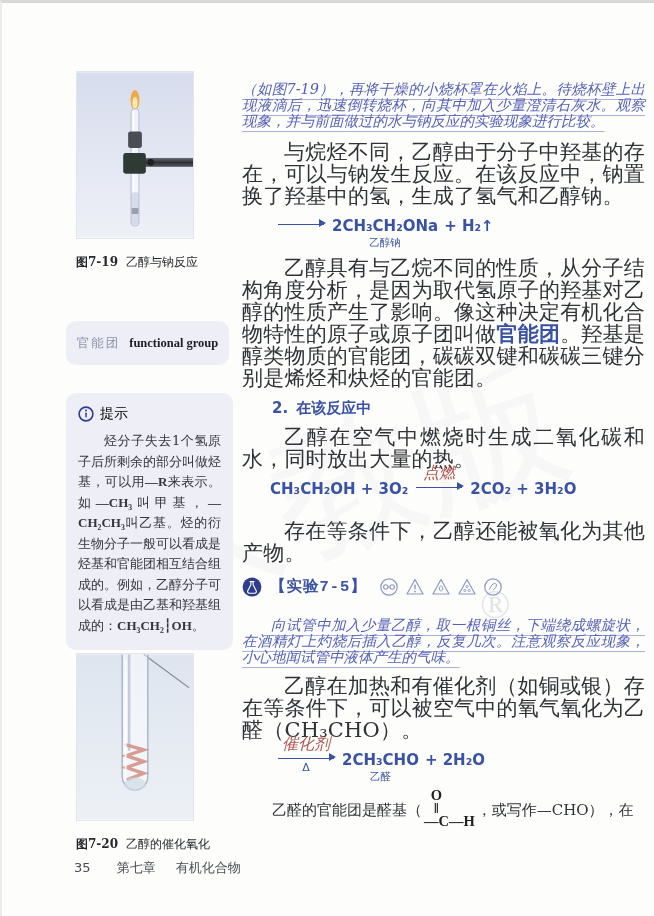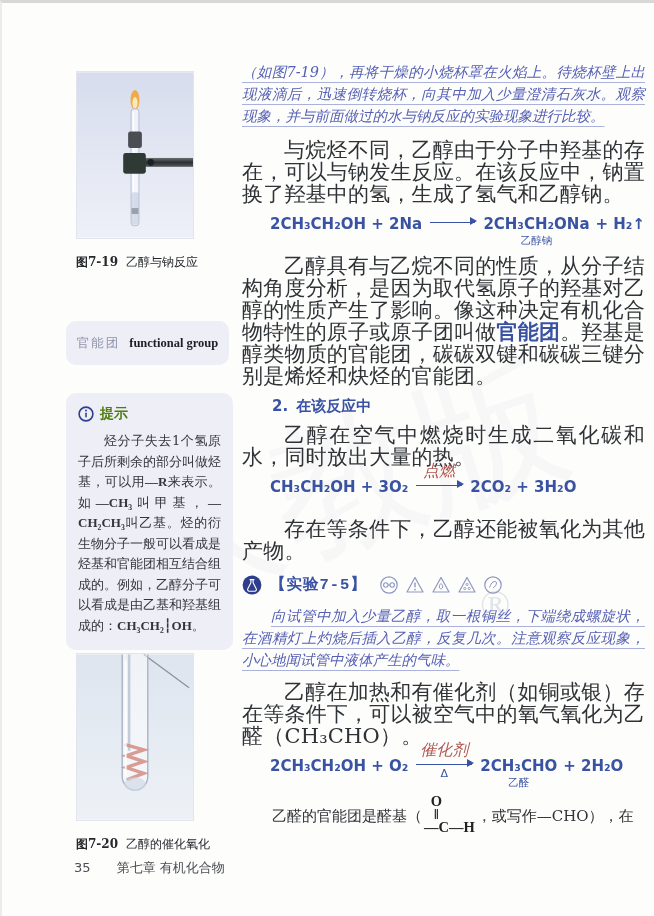--- a/index.html
+++ b/index.html
@@ -33,36 +33,36 @@
     background:#edeef6; border-radius:10px; display:flex; align-items:center; justify-content:center;
     gap:9px; font-size:12.5px;
   }
   .term-box .term-cn { color:#8d93a9; letter-spacing:2px; }
   .term-box .term-en { color:#1d1f24; font-weight:bold; font-family:"Liberation Serif",serif;text-align:center; }
   .hint-box {
     position:absolute; left:64px; top:390px; width:167px;
     background:#edeef6; border-radius:10px; padding:12px 12px 14px 12px;
   }
   .hint-head { display:flex; align-items:center; gap:6px; margin-bottom:8px; }
-  .hint-title { color:#4d7c0f; font-weight:bold; font-size:14px;
+  .hint-title { color:#000000; font-weight:normal; font-size:14px;
     font-family:"DejaVu Sans","Liberation Sans",sans-serif; }
   .hint-body {
     font-size:13px; line-height:20.5px; color:#34363b; text-align:justify; text-indent:2em;
   }
   .hint-body b { font-family:"Liberation Serif",serif; }
   
   .main { position:absolute; left:240px; top:58px; width:403px; }
   .para {
     font-size:21px; line-height:22px; text-align:justify; text-indent:2em; color:#2f3236;
     letter-spacing:0.2px;
   }
   .script {
-    font-size:14.5px; line-height:22px; text-align:justify; color:#5560b4;
+    font-size:14.5px; line-height:16px; text-align:justify; color:#5560b4;
     text-decoration:underline; text-decoration-color:#aab2dc; text-underline-offset:5px;
-    text-decoration-thickness:1px; font-style:italic;
+    text-decoration-thickness:1px; font-style:italic;margin-top:20px;
   }
   .script.first { text-indent:0; }
   .script.indent { text-indent:2em; }
   .mb6{margin-bottom:6px;} .mb8{} .mb10{margin-bottom:10px;} .mb12{margin-bottom:12px;}
   .term-inline { color:#3952a2; font-weight:bold; }
   .sec-head {
     color:#3952a2; font-weight:bold; font-size:15px; margin:10px 0 8px 30px;
     font-family:"DejaVu Sans","Liberation Sans",sans-serif;
   }
   .sec-head .sec-num { margin-right:8px; }
@@ -105,21 +105,21 @@
   .aldehyde {
     display:inline-flex; flex-direction:column; align-items:center; line-height:13px;
     font-family:"Liberation Serif",serif; font-weight:bold; font-size:14.5px; color:#222;
     margin:0 2px; transform:translateY(-2px);
   }
   .aldehyde .ald-top { margin-left:-26px; }
   
   .footer { position:absolute; left:72px; top:856px; font-size:13px; color:#4a4d52;
     font-family:"DejaVu Sans","Liberation Sans",sans-serif; }
   .footer .pg { margin-right:22px; }
-  .footer .ch { }
+  .footer .ch { margin-right:16px; }
 </style>
 </head>
 <body>
 
 <div class="page">
 
   <div class="wm-text">人教版</div>
   <div class="wm-reg">®</div>
 
   <div class="figure fig19">
@@ -191,21 +191,20 @@
     </div>
   </div>
 
   <div class="main">
 
     <p class="script first mb12">（如图7-19），再将干燥的小烧杯罩在火焰上。待烧杯壁上出现液滴后，迅速倒转烧杯，向其中加入少量澄清石灰水。观察现象，并与前面做过的水与钠反应的实验现象进行比较。</p>
 
     <p class="para mb6">与烷烃不同，乙醇由于分子中羟基的存在，可以与钠发生反应。在该反应中，钠置换了羟基中的氢，生成了氢气和乙醇钠。</p>
 
     <div class="equation">
-      <span>2CH₃CH₂OH + 2Na</span>
       <span class="rxn-arrow"></span>
       <span class="prod">
         <span>2CH₃CH₂ONa</span>
         <span class="prod-label">乙醇钠</span>
       </span>
       <span class="eq-tail">+ H₂↑</span>
     </div>
 
 
     <p class="para mb8"><span>乙醇具有与乙烷不同的性质，从分子结构角度分析，是因为取代氢原子的羟基对乙醇的性质产生了影响。像这种决定有机化合物特性的原子或原子团叫做</span><span class="term-inline">官能团</span><span>。羟基是醇类物质的官能团，碳碳双键和碳碳三键分别是烯烃和炔烃的官能团。</span></p>
@@ -259,21 +258,20 @@
           <path d="M6.5 12.5c1-2.5 2-4.5 3.5-5.5 1.5-1 3.5-.5 3.5 1 0 1.5-1.5 4-3.5 5" fill="none" stroke="#8d97c2" stroke-width="1"></path>
         </svg>
       </span>
     </div>
 
     <p class="script indent mb10">向试管中加入少量乙醇，取一根铜丝，下端绕成螺旋状，在酒精灯上灼烧后插入乙醇，反复几次。注意观察反应现象，小心地闻试管中液体产生的气味。</p>
 
     <p class="para mb6">乙醇在加热和有催化剂（如铜或银）存在等条件下，可以被空气中的氧气氧化为乙醛（CH₃CHO）。</p>
 
     <div class="equation">
-      <span>2CH₃CH₂OH + O₂</span>
       <span class="rxn-arrow wide">
         <span class="cond-top">催化剂</span>
         <span class="cond-bottom">Δ</span>
       </span>
       <span class="prod">
         <span>2CH₃CHO</span>
         <span class="prod-label">乙醛</span>
       </span>
       <span class="eq-tail">+ 2H₂O</span>
     </div>

